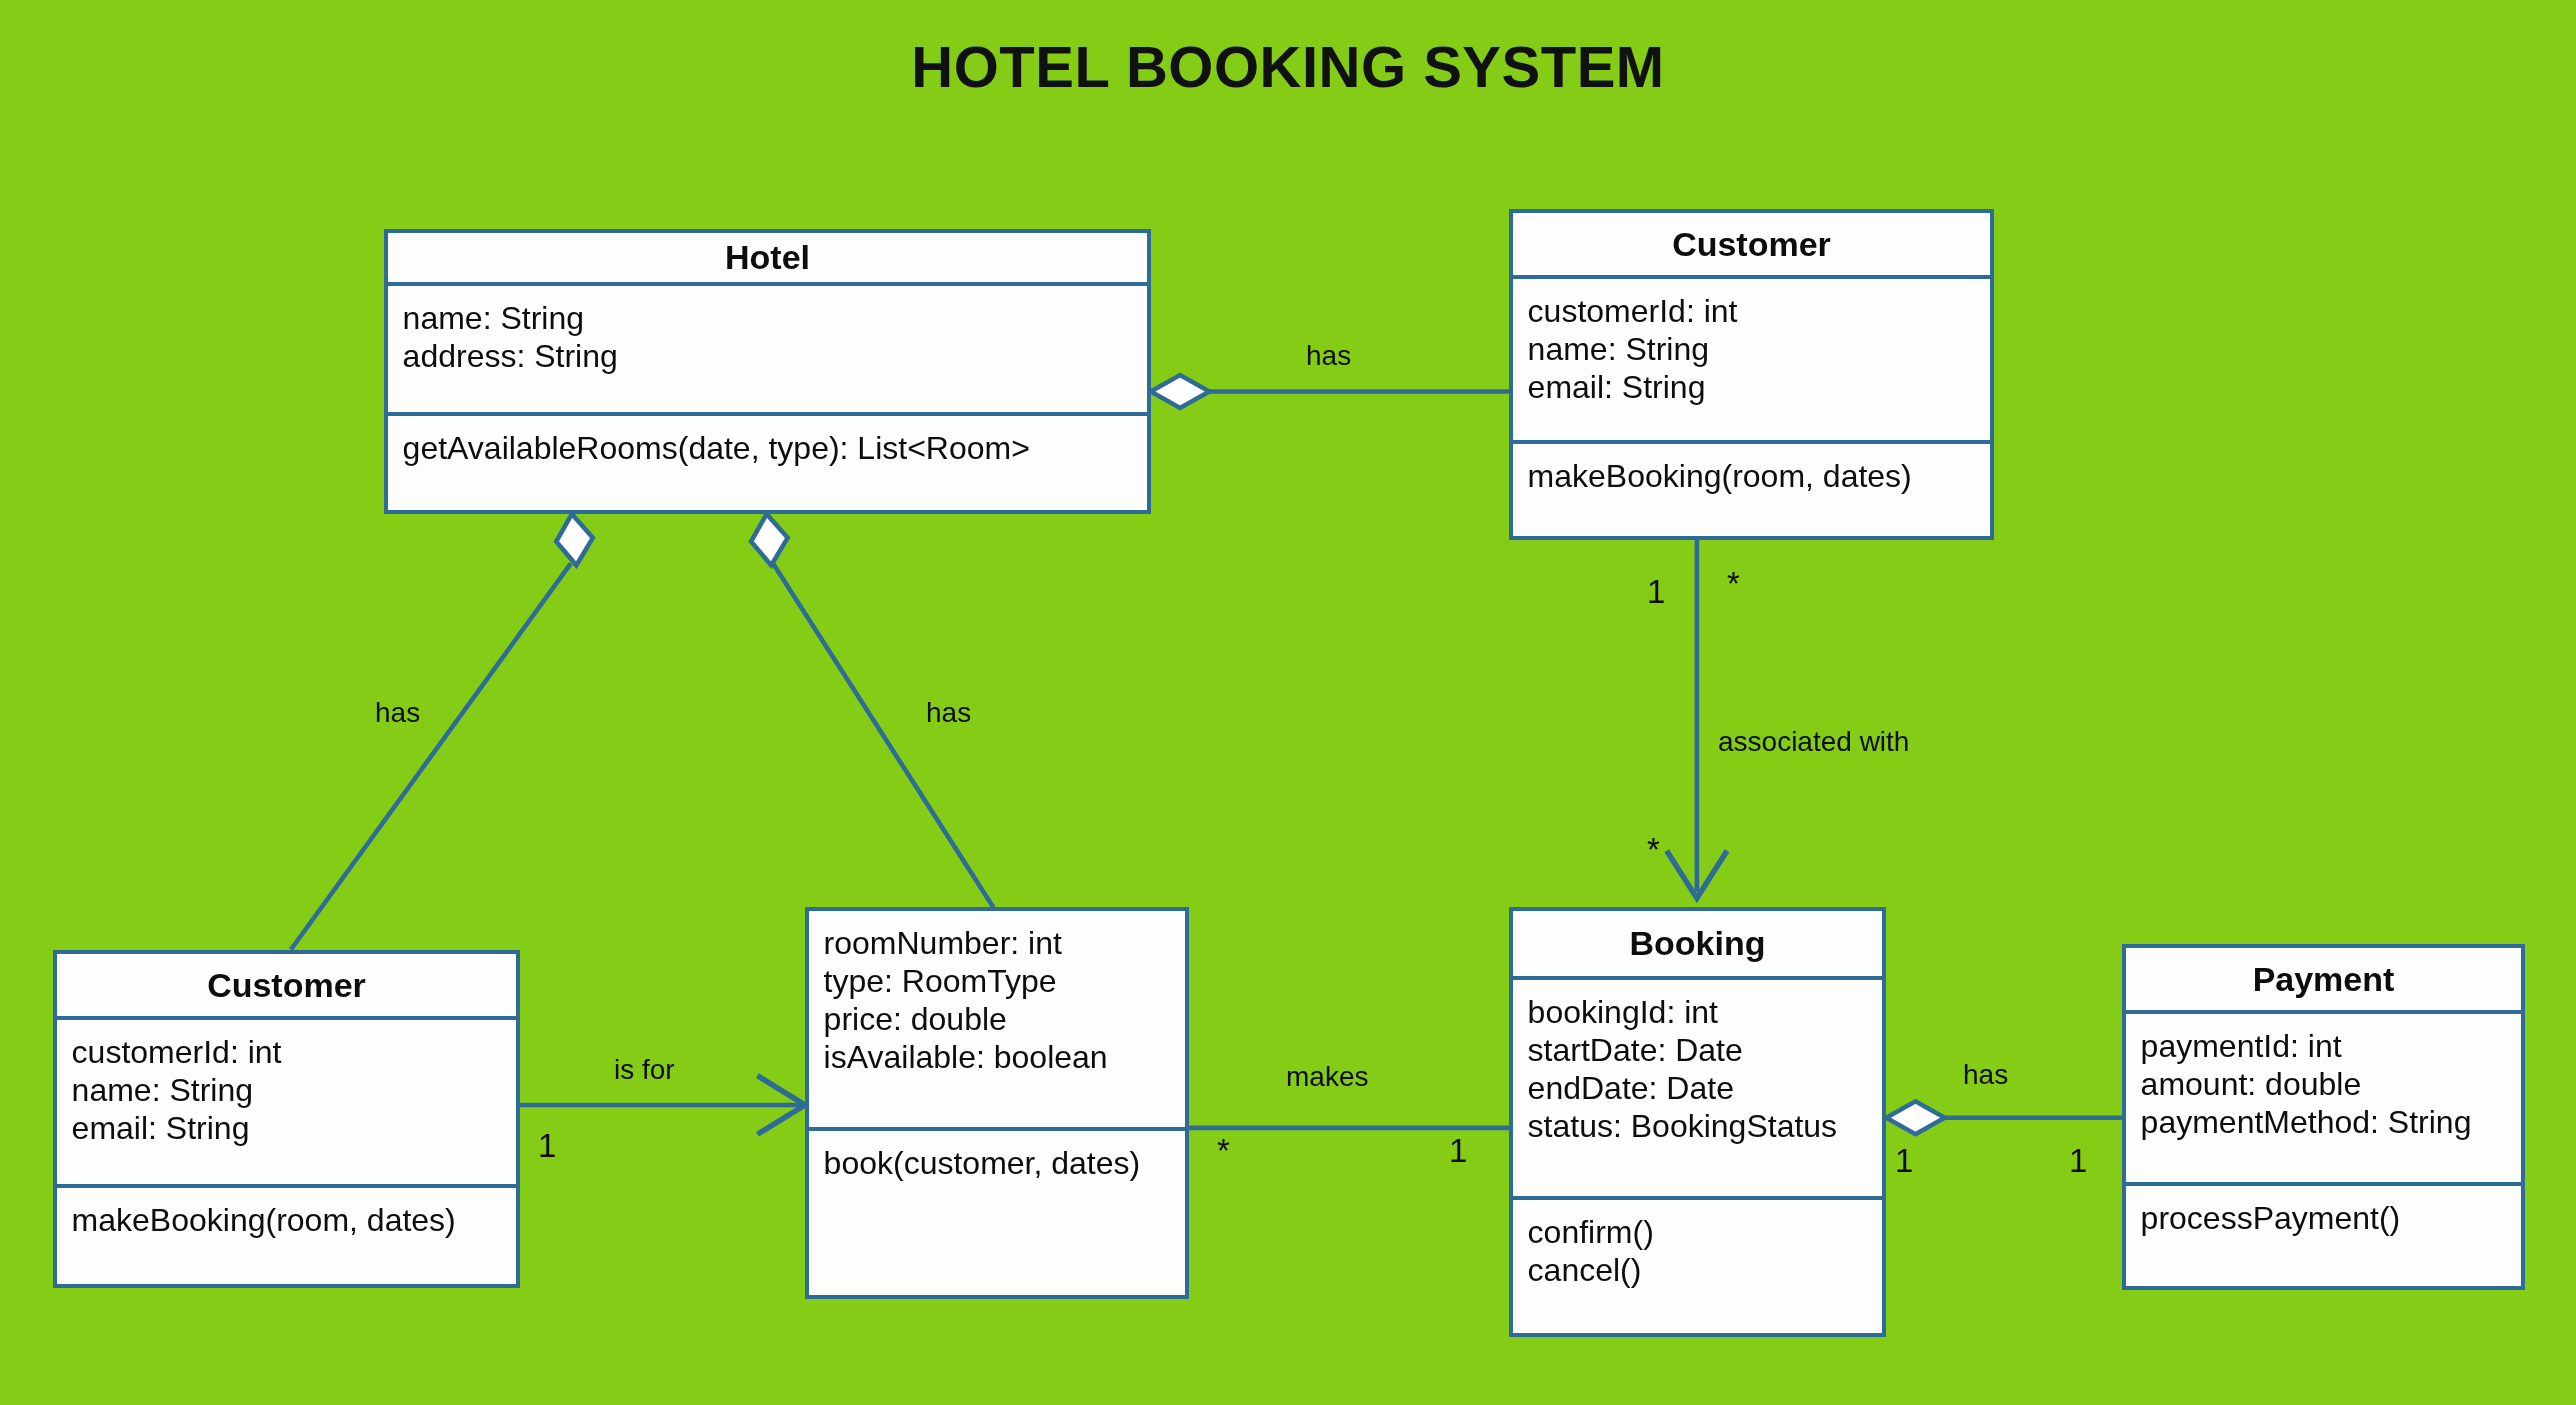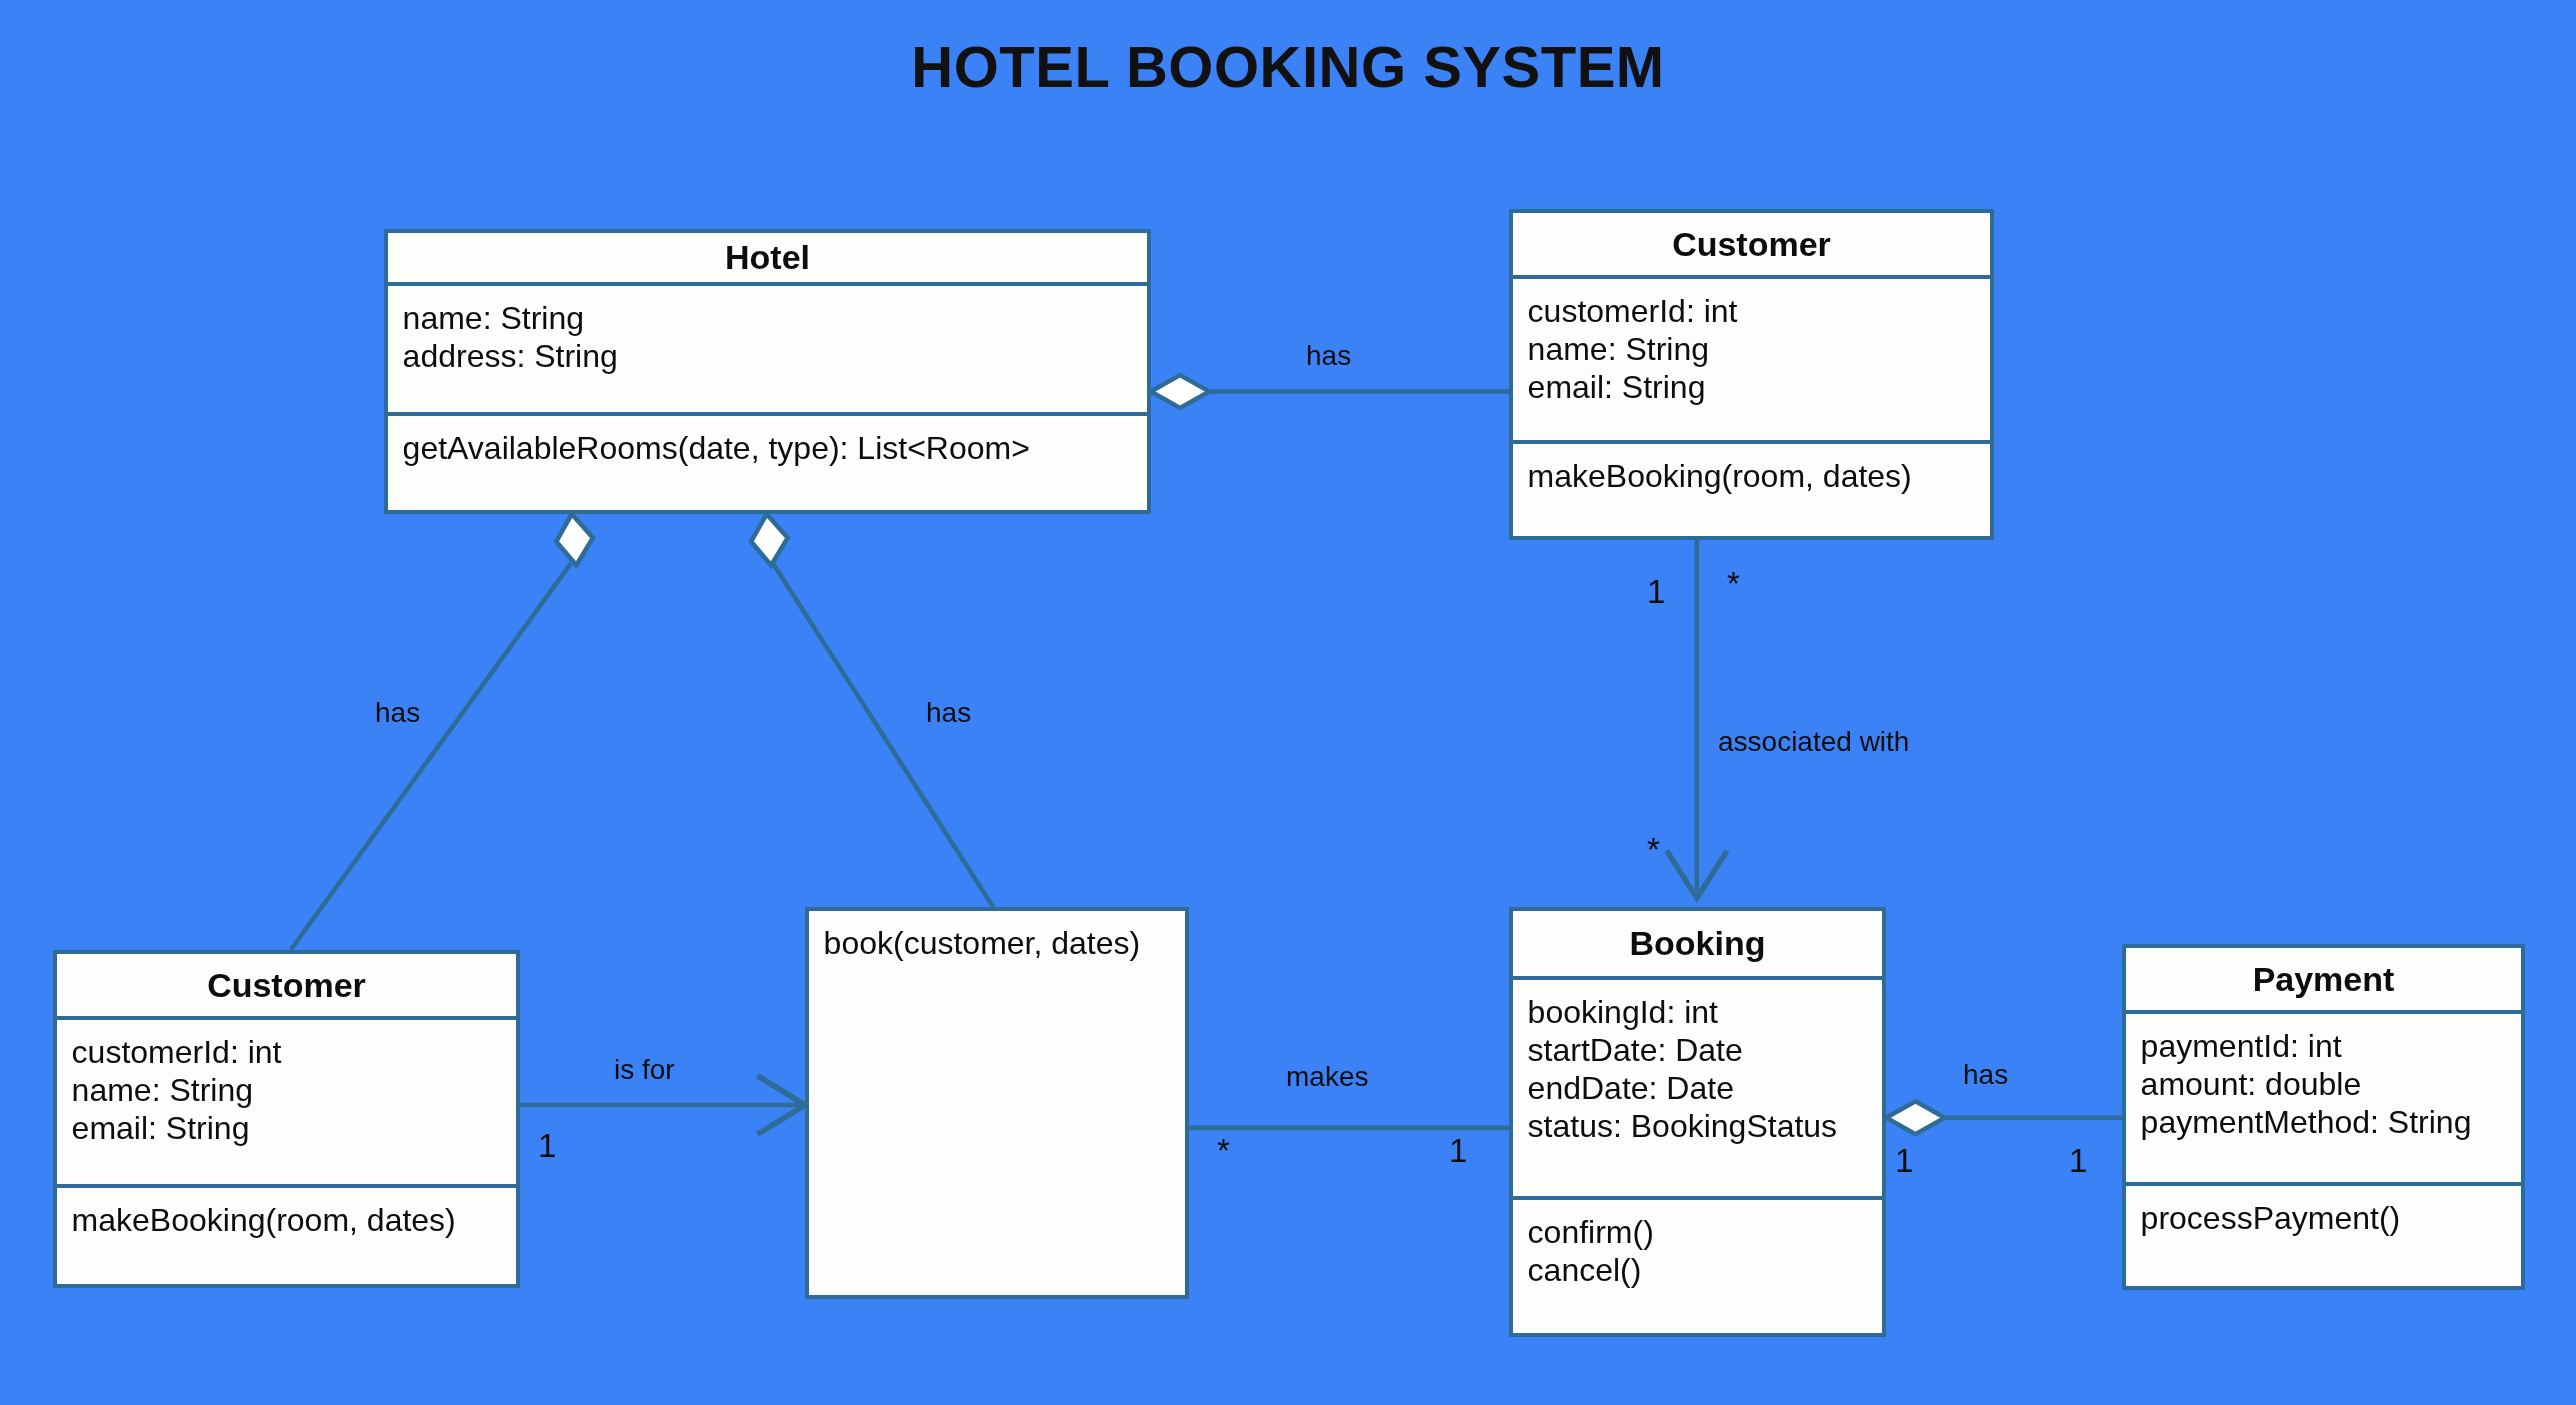--- a/index.html
+++ b/index.html
@@ -5,21 +5,21 @@
 <style>
   html, body {
     margin: 0;
     padding: 0;
     background: #ffffff;
   }
   #canvas {
     position: relative;
     width: 2576px;
     height: 1405px;
-    background: #3b82f6;
+    background: #84cc16;
     font-family: "Liberation Sans", sans-serif;
     overflow: hidden;
   }
 
   
   #diagram-title {
     position: absolute;
     left: 0;
     top: 33px;
     width: 2576px;
@@ -217,20 +217,26 @@
       <div>customerId: int</div>
       <div>name: String</div>
       <div>email: String</div>
     </div>
     <div class="uml-ops">
       <div>makeBooking(room, dates)</div>
     </div>
   </div>
 
   <div class="uml-class" id="class-room">
+    <div class="uml-attrs">
+      <div>roomNumber: int</div>
+      <div>type: RoomType</div>
+      <div>price: double</div>
+      <div>isAvailable: boolean</div>
+    </div>
     <div class="uml-ops">
       <div>book(customer, dates)</div>
     </div>
   </div>
 
   <div class="uml-class" id="class-booking">
     <div class="uml-name">Booking</div>
     <div class="uml-attrs">
       <div>bookingId: int</div>
       <div>startDate: Date</div>

